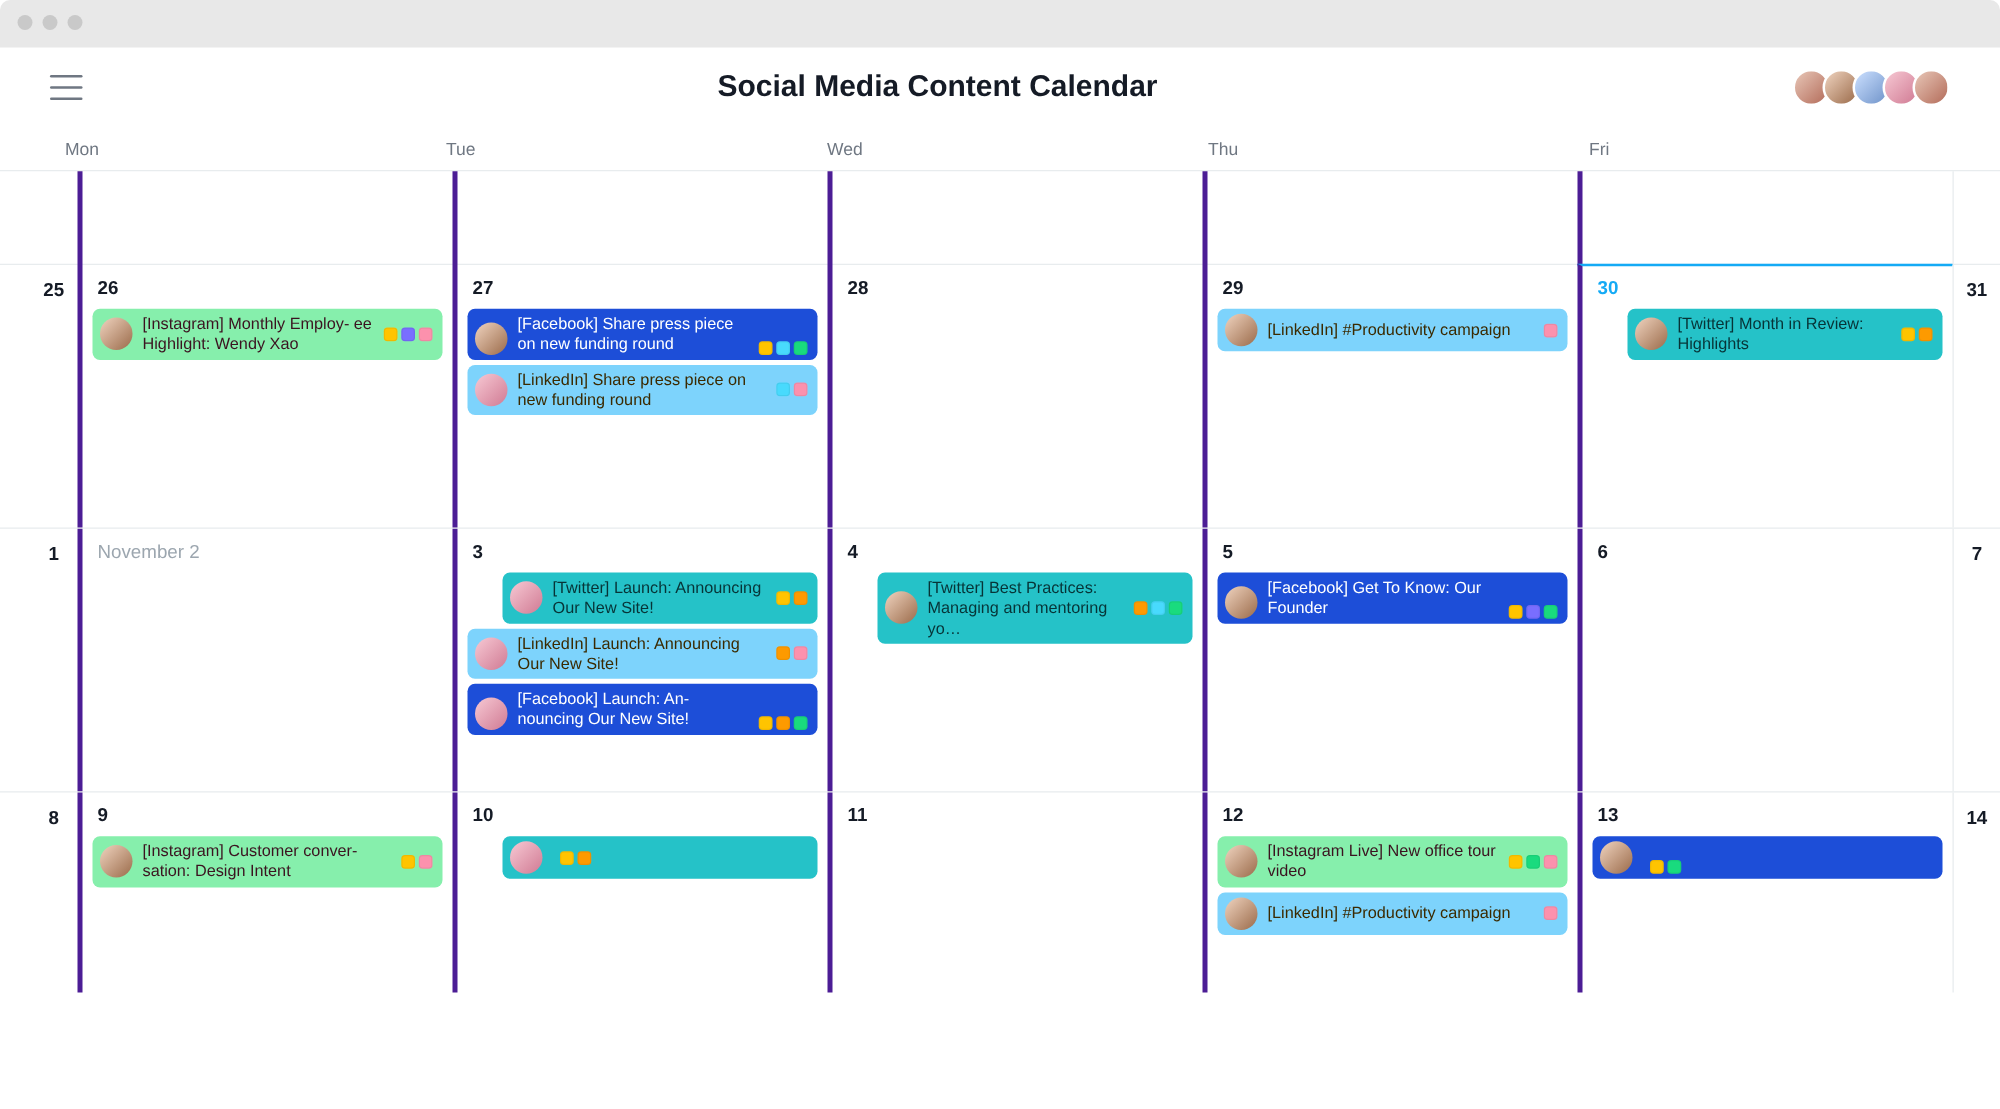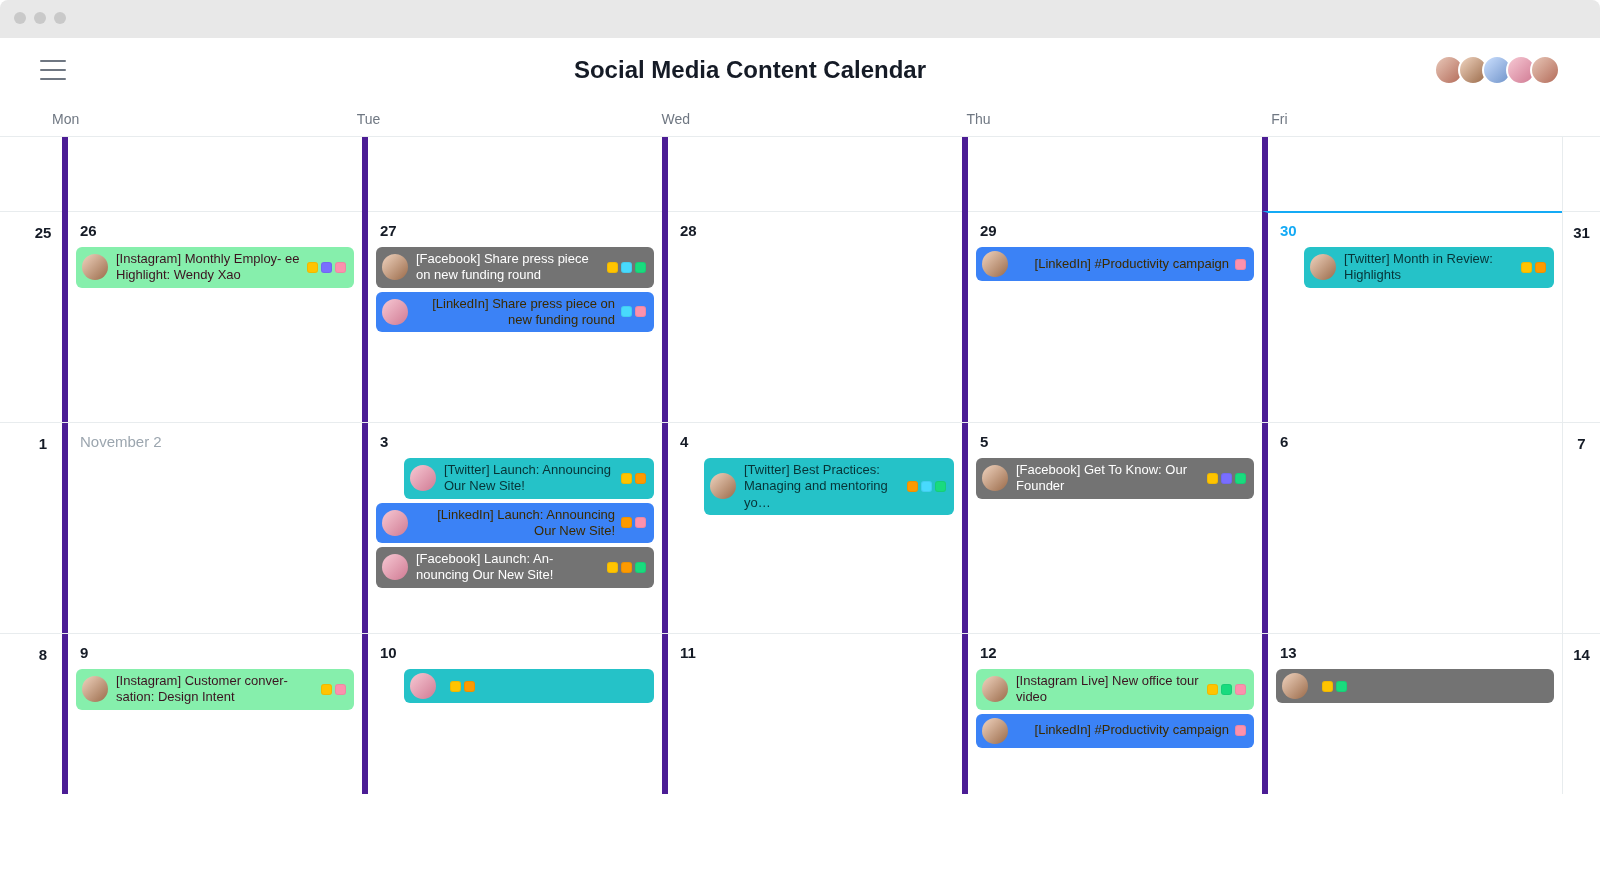--- a/index.html
+++ b/index.html
@@ -68,21 +68,21 @@
   .gutter {
     padding-top: 12px;
     text-align: center;
     font-size: 15px;
     font-weight: 600;
     color: #151b26;
     border-right: 0;
   }
   .gutter.right { border-left: 1px solid #e8ecee; }
   .cell {
-    border-left: 6px solid #4c1d95;
+    border-left: 4px solid #4c1d95;
     padding: 10px 8px 8px 8px;
     min-height: 66px;
   }
   .daynum {
     font-size: 15px;
     font-weight: 600;
     margin-bottom: 8px;
     padding-left: 4px;
   }
   .daynum.muted { color: #9ca6af; font-weight: 500; }
@@ -107,23 +107,23 @@
     flex: 1;
     overflow: hidden;
   }
   .card .dots { display:flex; gap:3px; margin-left:6px; }
   .card .dots span {
     width: 11px; height: 11px; border-radius: 3px; display:block;
     box-shadow: inset 0 0 0 1px rgba(0,0,0,.06);
   }
 
   .c-pink   { background: #86efac; color:#3b1320; }
-  .c-yellow { background: #3b82f6; color:#3b2a00;text-align:right; }
+  .c-yellow { background: #7dd3fc; color:#3b2a00; }
   .c-teal   { background: #25c2c8; color:#073437;margin-left:28px; }
-  .c-slate  { background: #737373; color:#fff; }
+  .c-slate  { background: #1d4ed8; color:#fff;align-items:flex-end; }
 
   .d-yellow { background:#ffc400; }
   .d-orange { background:#fd9a00; }
   .d-indigo { background:#796eff; }
   .d-pink   { background:#fc91ad; }
   .d-lblue  { background:#48dafd; }
   .d-green  { background:#19db7e; }
 
   
   .av { background: linear-gradient(135deg,#d8bfa6,#b08a6b); display:inline-block; }

